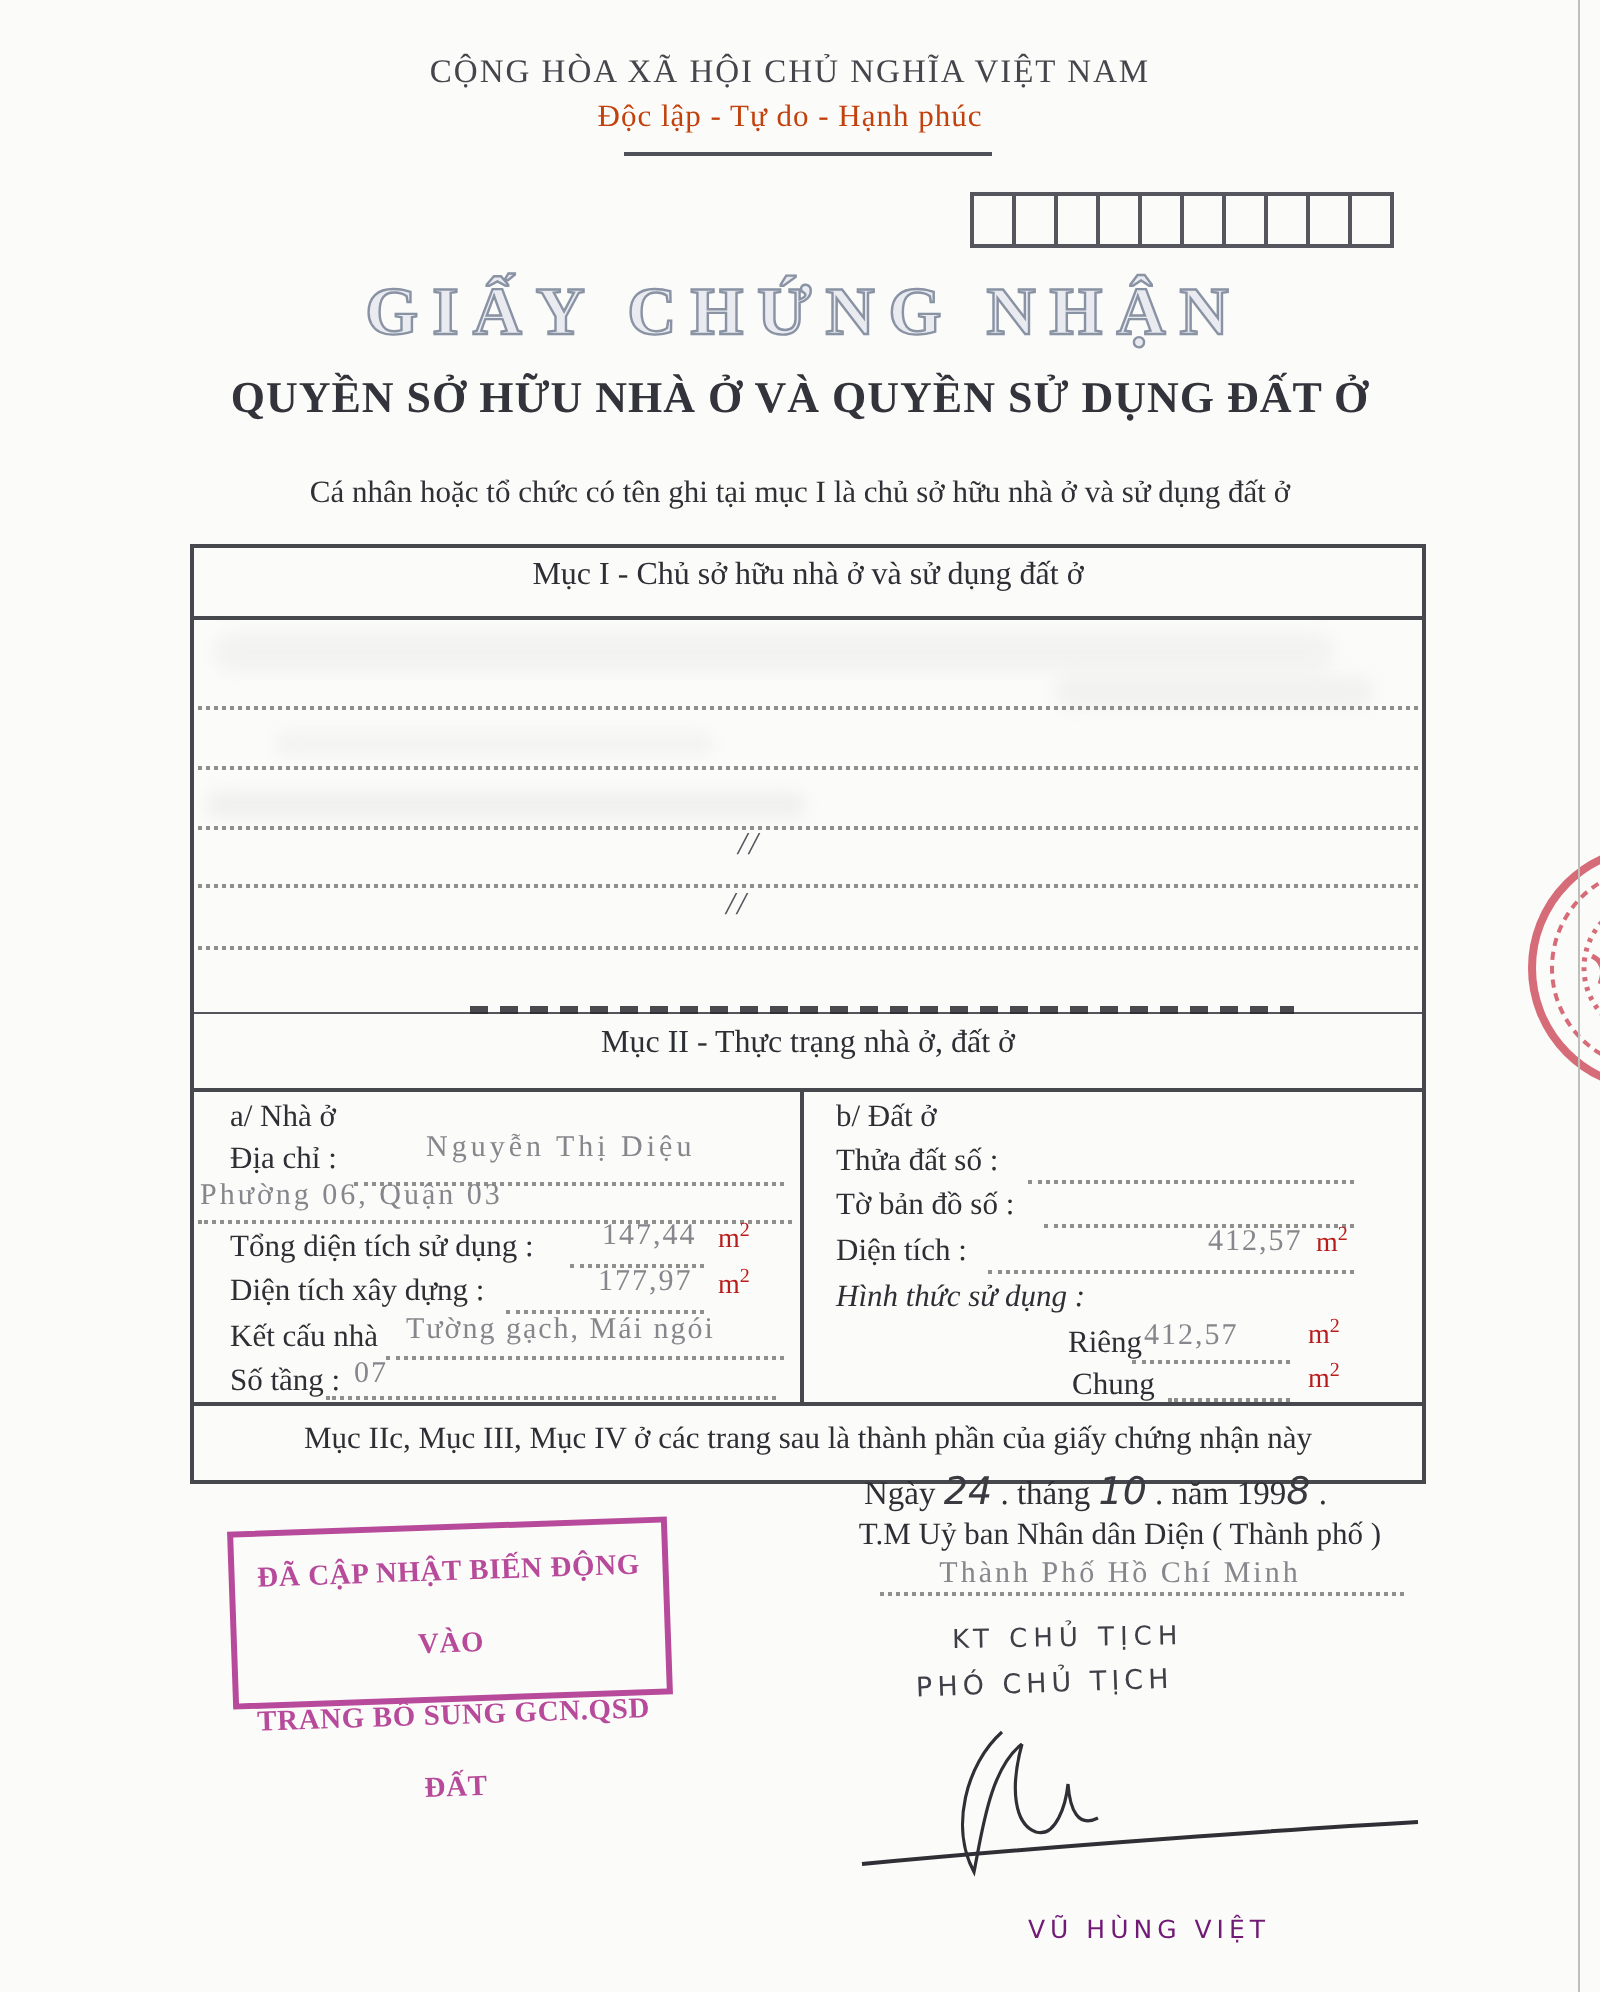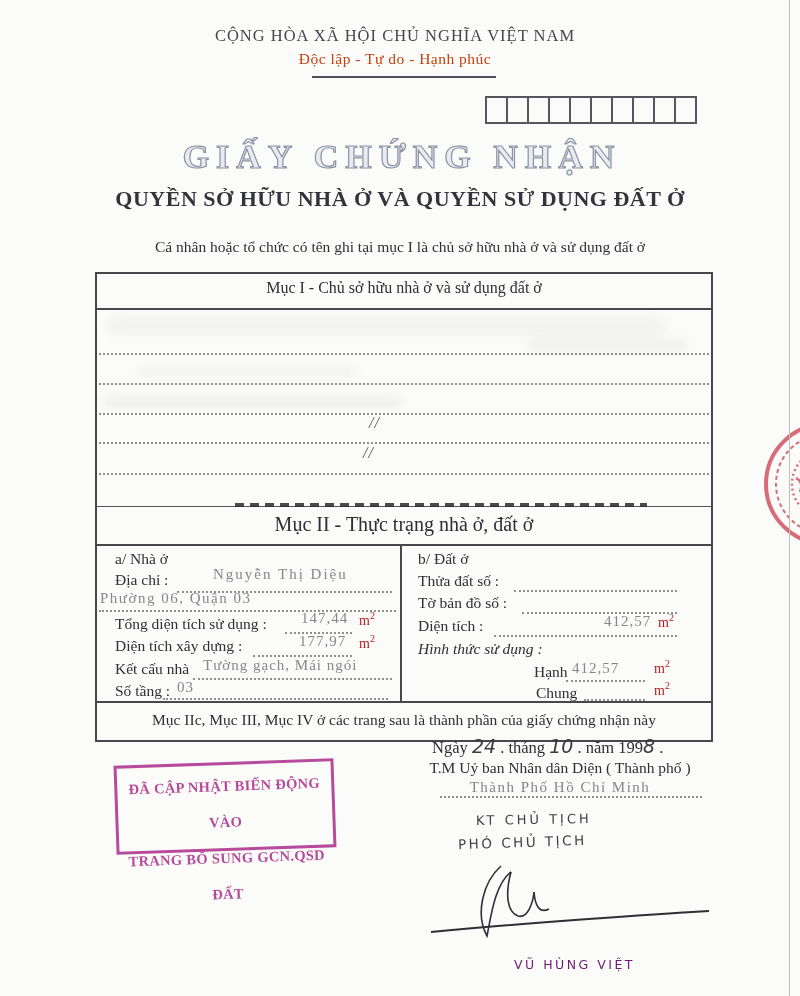--- a/index.html
+++ b/index.html
@@ -33,21 +33,21 @@
   
   .main-title{left:95px;top:138px;width:614px;font-size:34px;font-weight:700;letter-spacing:7px;
     color:#e9ebf1;-webkit-text-stroke:1.2px #8a93a4;}
   .sub-title{left:0;top:186px;width:800px;font-size:22px;font-weight:700;letter-spacing:.5px;color:#33333b;}
   .intro{left:0;top:238px;width:800px;font-size:15.5px;color:#2f2f36;}
   
   .doc-table{left:95px;top:272px;width:614px;border:2px solid #47474e;}
   .sec1-head{height:29px;border-bottom:2px solid #47474e;font-size:16px;padding-top:5px;box-sizing:content-box;}
   .sec1-body{position:relative;height:196px;}
   .slash{position:absolute;font-size:16px;font-style:italic;color:#54545c;letter-spacing:1px;}
-  .sec2-head{position:relative;height:31px;border-top:1px solid #55555b;border-bottom:2px solid #47474e;font-size:20px;padding-top:6px;box-sizing:content-box;}
+  .sec2-head{position:relative;height:31px;border-top:1px solid #55555b;border-bottom:2px solid #47474e;font-size:16px;padding-top:6px;box-sizing:content-box;}
   .dashes{position:absolute;left:138px;top:-4px;width:412px;height:4px;opacity:.85;
     background:repeating-linear-gradient(90deg,#2a2a30 0 9px,transparent 9px 15px);}
   .cols{display:flex;height:155px;}
   .colA{position:relative;width:303px;border-right:2px solid #47474e;}
   .colB{position:relative;flex:1;}
   .note-row{height:29px;border-top:2px solid #47474e;font-size:15.5px;padding-top:8px;box-sizing:content-box;}
   
   .date-line{left:432px;top:735px;font-size:16.5px;white-space:nowrap;}
   .date-line .hand{font-size:19px;}
   .committee{left:398px;top:759px;width:324px;font-size:15.5px;}
@@ -130,41 +130,41 @@
         <span class="abs lab" style="left:18px;top:91px;">Diện tích xây dựng :</span>
         <span class="abs typed" style="left:202px;top:87px;">177,97</span>
         <div class="abs dot" style="left:156px;right:48px;top:109px;"></div>
         <span class="abs unit" style="left:262px;top:87px;"><span>m</span><sup>2</sup></span>
 
         <span class="abs lab" style="left:18px;top:114px;">Kết cấu nhà</span>
         <span class="abs typed" style="left:106px;top:111px;">Tường gạch, Mái ngói</span>
         <div class="abs dot" style="left:96px;right:8px;top:132px;"></div>
 
         <span class="abs lab" style="left:18px;top:136px;">Số tầng :</span>
-        <span class="abs typed" style="left:80px;top:133px;">03</span>
+        <span class="abs typed" style="left:80px;top:133px;">07</span>
         <div class="abs dot" style="left:66px;right:12px;top:152px;"></div>
       </div>
 
       <div class="colB">
         <span class="abs lab" style="left:16px;top:4px;">b/ Đất ở</span>
 
         <span class="abs lab" style="left:16px;top:26px;">Thửa đất số :</span>
         <div class="abs dot" style="left:112px;right:34px;top:44px;"></div>
 
         <span class="abs lab" style="left:16px;top:48px;">Tờ bản đồ số :</span>
         <div class="abs dot" style="left:120px;right:34px;top:66px;"></div>
 
         <span class="abs lab" style="left:16px;top:71px;">Diện tích :</span>
         <span class="abs typed" style="left:202px;top:67px;">412,57</span>
         <div class="abs dot" style="left:92px;right:34px;top:89px;"></div>
         <span class="abs unit" style="left:256px;top:66px;"><span>m</span><sup>2</sup></span>
 
         <span class="abs lab" style="left:16px;top:94px;font-style:italic;">Hình thức sử dụng :</span>
 
-        <span class="abs lab" style="left:132px;top:117px;">Hạnh</span>
+        <span class="abs lab" style="left:132px;top:117px;">Riêng</span>
         <span class="abs typed" style="left:170px;top:114px;">412,57</span>
         <div class="abs dot" style="left:164px;right:66px;top:134px;"></div>
         <span class="abs unit" style="left:252px;top:112px;"><span>m</span><sup>2</sup></span>
 
         <span class="abs lab" style="left:134px;top:138px;">Chung</span>
         <div class="abs dot" style="left:182px;right:66px;top:153px;"></div>
         <span class="abs unit" style="left:252px;top:134px;"><span>m</span><sup>2</sup></span>
       </div>
     </div>
 

